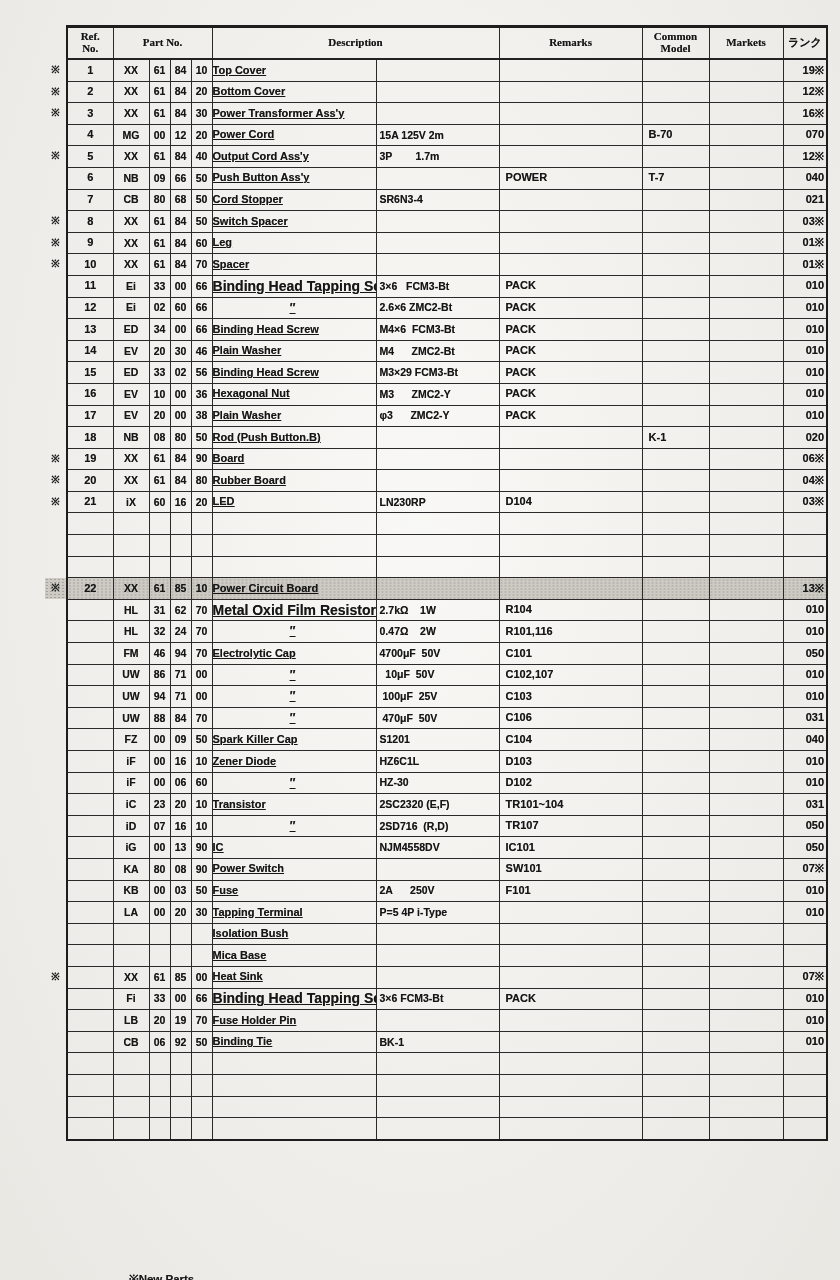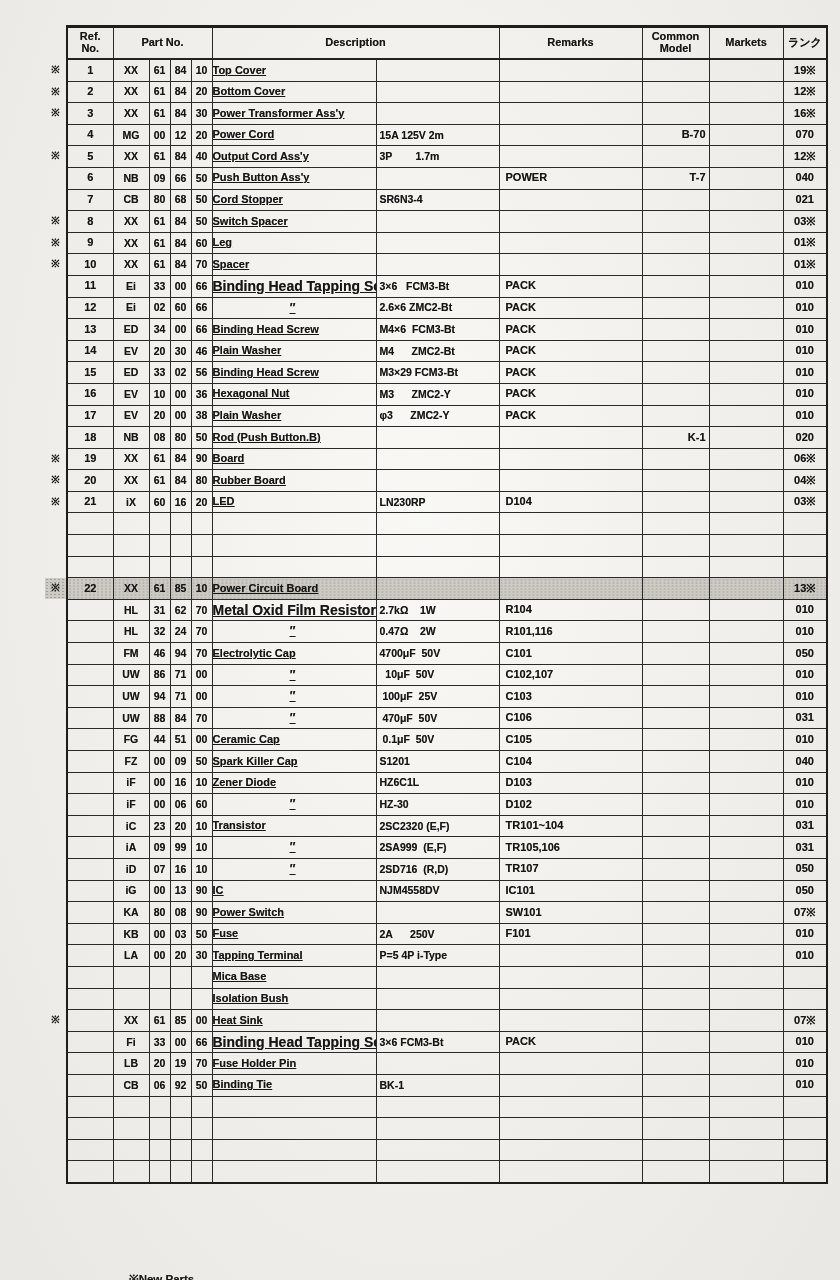--- a/index.html
+++ b/index.html
@@ -23,21 +23,21 @@
   }
   td,th{
     border:1.6px solid #2a2a2a;
     height:20.6px;
     padding:0 3px;
     line-height:1.05;
     overflow:hidden;
     white-space:nowrap;
     font-size:11px;
   }
-  th{height:30px;text-align:center;font-weight:700;border-bottom:2.2px solid #222;}
+  th{height:30px;text-align:center;font-weight:700;border-bottom:2.2px solid #222;font-family:Liberation Serif, serif;}
   th .l2{display:block;}
   .gutter, th.gutter{
     border:none !important;
     background:transparent;
     text-align:center;
     font-size:10px;
     padding:0;
     color:#222;
   }
   
@@ -47,22 +47,22 @@
   tr:last-child td{border-bottom:2.6px solid #1d1d1d;}
 
   .c-ref{text-align:center;}
   .c-part{font-size:10.5px;text-align:center;padding:0 1px;}
   .p1,.p2,.p3{border-left:1.2px dotted #555;}
   .c-desc{font-size:11px;padding-left:0;text-decoration:underline;}
   .c-desc.small{font-size:14px;}
   .c-desc.ditto{text-align:center;font-size:12px;}
   .c-spec{font-size:10.5px;white-space:pre;}
   .c-rem{padding-left:6px;}
-  .c-model{padding-left:6px;text-align:right;}
-  .c-rank{text-align:center;padding:0 2px;}
+  .c-model{padding-left:6px;}
+  .c-rank{text-align:right;padding:0 2px;}
   tr.hl td{
     background-color:#cdcbc4;
     background-image:radial-gradient(rgba(90,88,84,.35) .5px, transparent .9px);
     background-size:4px 3px;
   }
   .footnote{
     position:absolute;left:84px;top:1246px;
     font-size:11.5px;font-weight:700;color:#1a1a1a;
     text-shadow:0 0 .5px rgba(20,20,20,.55);
   }
@@ -529,34 +529,20 @@
           <td class="c-desc ditto">″</td>
           <td class="c-spec"> 470μF  50V</td>
           <td class="c-rem">C106</td>
           <td class="c-model"></td>
           <td class="c-mkt"></td>
           <td class="c-rank">031</td>
         </tr>
         <tr>
           <td class="gutter"></td>
           <td class="c-ref"></td>
-          <td class="c-part p0">FG</td>
-          <td class="c-part p1">44</td>
-          <td class="c-part p2">51</td>
-          <td class="c-part p3">00</td>
-          <td class="c-desc">Ceramic Cap</td>
-          <td class="c-spec"> 0.1μF  50V</td>
-          <td class="c-rem">C105</td>
-          <td class="c-model"></td>
-          <td class="c-mkt"></td>
-          <td class="c-rank">010</td>
-        </tr>
-        <tr>
-          <td class="gutter"></td>
-          <td class="c-ref"></td>
           <td class="c-part p0">FZ</td>
           <td class="c-part p1">00</td>
           <td class="c-part p2">09</td>
           <td class="c-part p3">50</td>
           <td class="c-desc">Spark Killer Cap</td>
           <td class="c-spec">S1201</td>
           <td class="c-rem">C104</td>
           <td class="c-model"></td>
           <td class="c-mkt"></td>
           <td class="c-rank">040</td>
@@ -599,34 +585,20 @@
           <td class="c-desc">Transistor</td>
           <td class="c-spec">2SC2320 (E,F)</td>
           <td class="c-rem">TR101~104</td>
           <td class="c-model"></td>
           <td class="c-mkt"></td>
           <td class="c-rank">031</td>
         </tr>
         <tr>
           <td class="gutter"></td>
           <td class="c-ref"></td>
-          <td class="c-part p0">iA</td>
-          <td class="c-part p1">09</td>
-          <td class="c-part p2">99</td>
-          <td class="c-part p3">10</td>
-          <td class="c-desc ditto">″</td>
-          <td class="c-spec">2SA999  (E,F)</td>
-          <td class="c-rem">TR105,106</td>
-          <td class="c-model"></td>
-          <td class="c-mkt"></td>
-          <td class="c-rank">031</td>
-        </tr>
-        <tr>
-          <td class="gutter"></td>
-          <td class="c-ref"></td>
           <td class="c-part p0">iD</td>
           <td class="c-part p1">07</td>
           <td class="c-part p2">16</td>
           <td class="c-part p3">10</td>
           <td class="c-desc ditto">″</td>
           <td class="c-spec">2SD716  (R,D)</td>
           <td class="c-rem">TR107</td>
           <td class="c-model"></td>
           <td class="c-mkt"></td>
           <td class="c-rank">050</td>
@@ -687,35 +659,35 @@
           <td class="c-mkt"></td>
           <td class="c-rank">010</td>
         </tr>
         <tr>
           <td class="gutter"></td>
           <td class="c-ref"></td>
           <td class="c-part p0"></td>
           <td class="c-part p1"></td>
           <td class="c-part p2"></td>
           <td class="c-part p3"></td>
-          <td class="c-desc">Mica Base</td>
+          <td class="c-desc">Isolation Bush</td>
           <td class="c-spec"></td>
           <td class="c-rem"></td>
           <td class="c-model"></td>
           <td class="c-mkt"></td>
           <td class="c-rank"></td>
         </tr>
         <tr>
           <td class="gutter"></td>
           <td class="c-ref"></td>
           <td class="c-part p0"></td>
           <td class="c-part p1"></td>
           <td class="c-part p2"></td>
           <td class="c-part p3"></td>
-          <td class="c-desc">Isolation Bush</td>
+          <td class="c-desc">Mica Base</td>
           <td class="c-spec"></td>
           <td class="c-rem"></td>
           <td class="c-model"></td>
           <td class="c-mkt"></td>
           <td class="c-rank"></td>
         </tr>
         <tr>
           <td class="gutter">※</td>
           <td class="c-ref"></td>
           <td class="c-part p0">XX</td>

